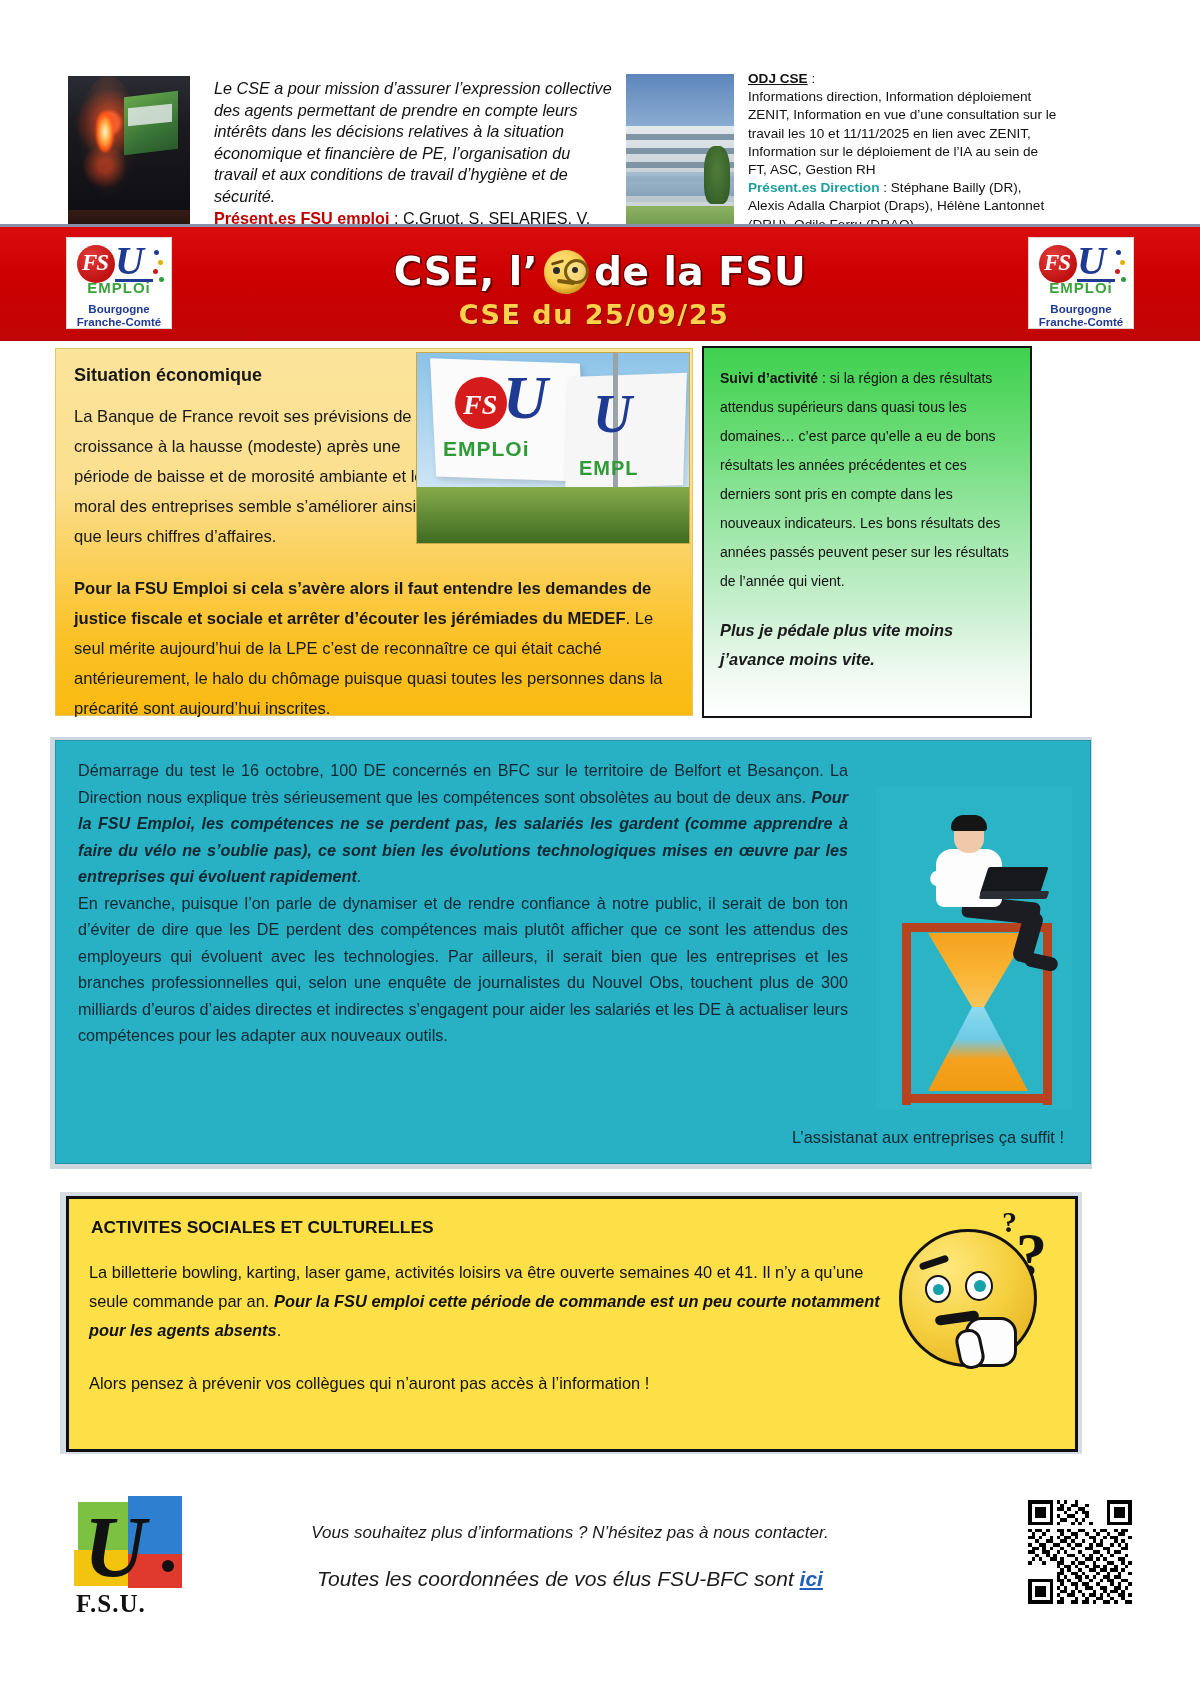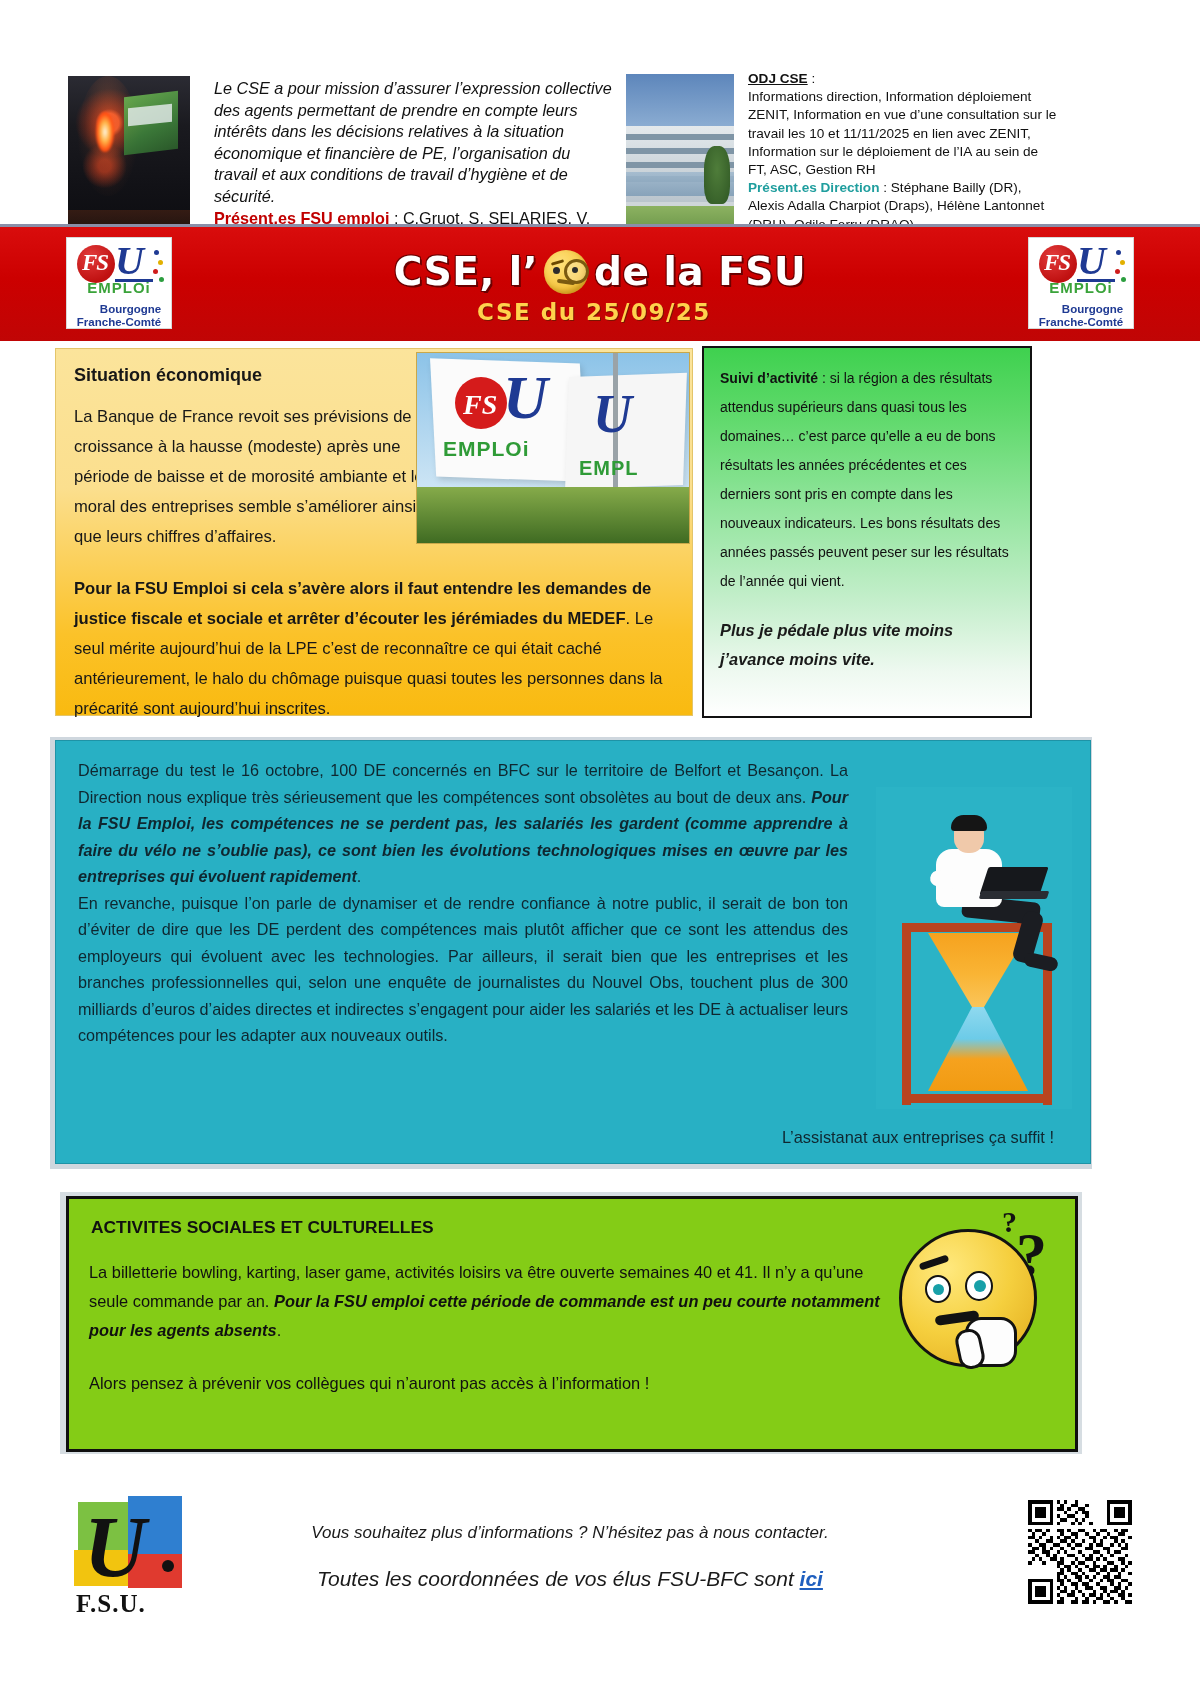--- a/index.html
+++ b/index.html
@@ -72,41 +72,41 @@
   .logo-fs{position:absolute;left:11px;top:8px;font-family:"Liberation Serif",serif;font-style:italic;font-weight:bold;
     font-size:23px;color:#fff;letter-spacing:-1px;}
   .logo-u{position:absolute;left:44px;top:-1px;font-family:"Liberation Serif",serif;font-style:italic;font-weight:bold;
     font-size:40px;color:#1f3a93;line-height:40px;}
   .logo-ubar{position:absolute;left:44px;top:37px;width:38px;height:3px;background:#1f3a93;}
   .logo-dots{position:absolute;left:82px;top:6px;width:12px;height:34px;}
   .logo-dots i{position:absolute;width:5px;height:5px;border-radius:50%;display:block;}
   .d1{background:#1f3a93;left:1px;top:2px;} .d2{background:#e2b000;left:5px;top:12px;}
   .d3{background:#cf1b1b;left:0;top:21px;}  .d4{background:#2c9e3f;left:6px;top:29px;}
   .logo-emploi{font-family:"Liberation Sans",sans-serif;font-weight:bold;font-size:15px;color:#3aa33a;letter-spacing:1px;margin-top:1px;}
-  .logo-region{font-size:11.5px;color:#1f3a93;font-weight:bold;line-height:12.5px;text-align:right;margin-top:7px;}
+  .logo-region{font-size:11.5px;color:#1f3a93;font-weight:bold;line-height:12.5px;text-align:center;margin-top:7px;}
 
   .hdr-title{
     position:absolute;left:0;right:0;top:22px;text-align:center;
     font-family:"DejaVu Sans","Liberation Sans",sans-serif;font-weight:bold;font-size:39px;color:#fff;
     text-shadow:2px 2px 0 #6b0000, -1px -1px 0 #6b0000, 1px -1px 0 #6b0000, -1px 1px 0 #6b0000;
     letter-spacing:.5px;display:flex;align-items:center;justify-content:center;gap:6px;
   }
   .emoji-think{
     display:inline-block;width:44px;height:44px;border-radius:50%;position:relative;vertical-align:middle;
     background:radial-gradient(circle at 36% 30%,#ffe27a,#f7c948 55%,#e0a61f 100%);
     box-shadow:inset -2px -3px 5px rgba(160,110,0,.45);
   }
   .emoji-think .brow{position:absolute;left:7px;top:11px;width:13px;height:3px;background:#6b4a00;border-radius:2px;transform:rotate(-16deg);}
   .emoji-think .eye{position:absolute;left:9px;top:17px;width:7px;height:7px;border-radius:50%;background:#2c2c2c;}
   .emoji-think .mono{position:absolute;left:20px;top:9px;width:19px;height:19px;border-radius:50%;border:3px solid #7a5a10;background:rgba(255,255,255,.25);}
   .emoji-think .mono:after{content:"";position:absolute;left:5px;top:5px;width:6px;height:6px;border-radius:50%;background:#2c2c2c;}
   .emoji-think .mouth{position:absolute;left:13px;top:30px;width:18px;height:4px;border-radius:3px;background:#7a5a10;transform:rotate(8deg);}
   .hdr-sub{
     position:absolute;left:0;right:12px;top:72px;text-align:center;
-    font-family:"DejaVu Sans","Liberation Sans",sans-serif;font-weight:bold;font-size:23px;color:#ffd24d;letter-spacing:1.5px;
+    font-family:"DejaVu Sans","Liberation Sans",sans-serif;font-weight:bold;font-size:27px;color:#ffd24d;letter-spacing:1.5px;
     text-shadow:1px 1px 0 #7a1500;
   }
 
   
   .orangebox{
     position:absolute;left:55px;top:348px;width:638px;height:368px;
     background:linear-gradient(180deg,#fbe49b 0%,#fbdf8e 38%,#fbc229 78%,#f9ba10 100%);
     border:1px solid #e3c56a;box-sizing:border-box;padding:14px 18px 0 18px;
   }
   .ob-title{font-weight:bold;font-size:18px;color:#171717;margin:2px 0 16px 0;}
@@ -143,21 +143,21 @@
   .cyanbox{
     position:absolute;left:55px;top:740px;width:1036px;height:424px;
     background:#28b0c4;box-sizing:border-box;padding:16px 22px 0 22px;
     border:1px solid #1e93a6;
   }
   .cb-title{font-size:19px;color:#fff;margin:6px 0 20px 2px;}
   .cb-title b{font-weight:bold;}
   .cb-title span{font-weight:normal;color:#eaf7fa;}
   .cb-body{width:770px;font-size:16.2px;line-height:26.5px;color:#0f2730;text-align:justify;}
   .cb-body .ital{font-style:italic;font-weight:bold;}
-  .cb-foot{position:absolute;right:36px;bottom:16px;font-size:16.4px;color:#0f2730;}
+  .cb-foot{position:absolute;right:26px;bottom:16px;font-size:16.4px;color:#0f2730;}
   .illus{
     position:absolute;right:18px;top:46px;width:196px;height:322px;background:#2bb3c6;overflow:hidden;
   }
   .il-head{position:absolute;left:78px;top:34px;width:30px;height:32px;border-radius:12px 12px 14px 14px;background:#f0c9aa;}
   .il-hair{position:absolute;left:75px;top:28px;width:36px;height:16px;border-radius:14px 14px 4px 4px;background:#151515;}
   .il-body{position:absolute;left:60px;top:62px;width:66px;height:58px;border-radius:16px 16px 8px 8px;background:#fdfdfd;}
   .il-arm{position:absolute;left:54px;top:86px;width:52px;height:16px;border-radius:10px;background:#fdfdfd;transform:rotate(8deg);}
   .il-laptop{position:absolute;left:108px;top:80px;width:60px;height:28px;background:#16181c;transform:skewX(-18deg);border-radius:2px;}
   .il-laptop2{position:absolute;left:104px;top:104px;width:68px;height:8px;background:#2a2d33;transform:skewX(-18deg);border-radius:2px;}
   .il-legs{position:absolute;left:86px;top:112px;width:78px;height:22px;background:#1b1d22;border-radius:6px;transform:rotate(6deg);}
@@ -171,21 +171,21 @@
     background:linear-gradient(180deg,#f6a21e 0%,#f9b434 55%,#fac55a 100%);
     clip-path:polygon(0 0,100% 0,56% 100%,44% 100%);}
   .il-gl-bot{position:absolute;left:52px;top:220px;width:100px;height:84px;
     background:linear-gradient(180deg,#8fd9ef 0%,#6ccbe8 38%,#f6a21e 62%,#f19b12 100%);
     clip-path:polygon(44% 0,56% 0,100% 100%,0 100%);}
 
   
   .limeshadow{position:absolute;left:60px;top:1192px;width:1022px;height:262px;background:#d6dde2;}
   .limebox{
     position:absolute;left:66px;top:1196px;width:1012px;height:256px;
-    background:#84cc16;border:3px solid #0f0f0f;box-sizing:border-box;padding:14px 20px 0 20px;
+    background:#fde047;border:3px solid #0f0f0f;box-sizing:border-box;padding:14px 20px 0 20px;
   }
   .lb-title{font-weight:bold;font-size:17.4px;color:#101010;margin:4px 0 20px 2px;}
   .lb-p{width:810px;font-size:16.4px;line-height:29px;color:#101010;}
   .lb-p .ital{font-style:italic;font-weight:bold;}
   .lb-p2{width:810px;font-size:16.4px;line-height:29px;color:#101010;margin-top:24px;}
 
   .emoji-big{position:absolute;right:28px;top:22px;width:156px;height:156px;}
   .eb-face{position:absolute;left:8px;top:8px;width:132px;height:132px;border-radius:50%;
     background:radial-gradient(circle at 34% 28%,#ffe97e,#f5cf3e 50%,#e0a81a 100%);border:3px solid #121212;}
   .eb-brow{position:absolute;left:28px;top:38px;width:30px;height:7px;background:#121212;border-radius:4px;transform:rotate(-18deg);}

